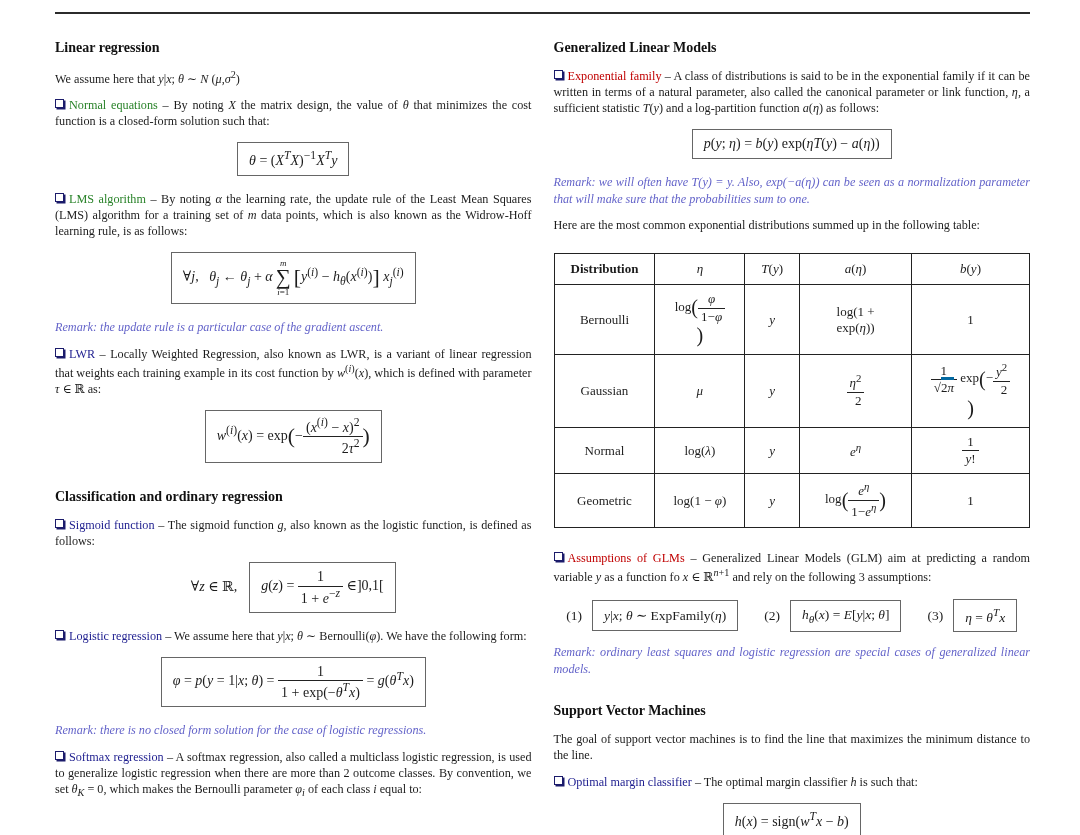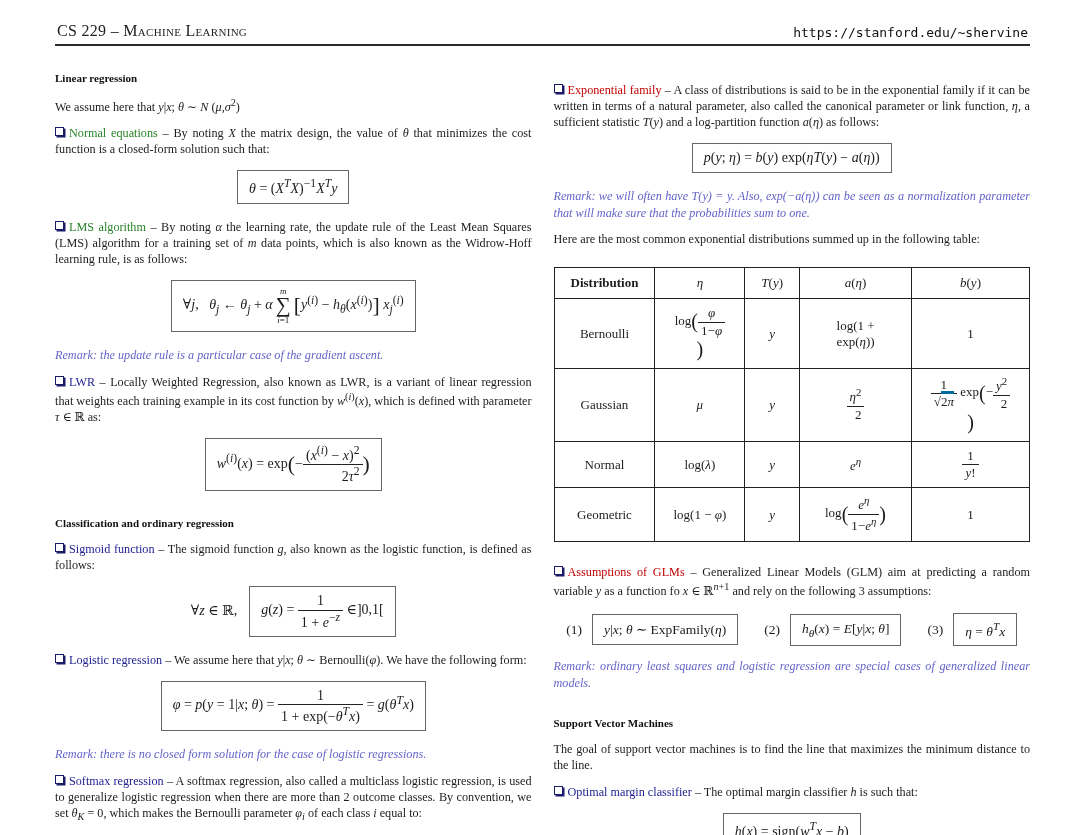--- a/index.html
+++ b/index.html
@@ -10,21 +10,21 @@
   }
   .page{display:flex;flex-direction:column;height:100%;padding:12px 50px 14px 55px;box-sizing:border-box;}
   
   .hdr-row{display:flex;justify-content:space-between;align-items:flex-end;padding:10px 2px 4px 2px;}
   .hdr-title{font-variant:small-caps;font-size:16px;letter-spacing:.3px;color:#222;}
   .hdr-url{font-family:"DejaVu Sans Mono","Liberation Mono",monospace;font-size:13px;color:#111;text-decoration:none;}
   .rule{border:none;border-top:2px solid #2b2b2b;margin:0;}
   
   .content{flex:1;display:grid;grid-template-columns:1fr 1fr;column-gap:22px;padding-top:26px;}
   .col{min-width:0;}
-  h2{font-size:11px;margin:0 0 12px 0;color:#111;}
+  h2{font-size:14px;margin:0 0 12px 0;color:#111;}
   h2.later{margin-top:26px;}
   p{font-size:12.2px;line-height:1.32;margin:7px 0;text-align:justify;}
   .item{font-size:12.2px;line-height:1.32;margin:10px 0 6px 0;text-align:justify;}
   .sq{display:inline-block;width:7px;height:7px;border:1.3px solid #1b1b6b;margin-right:5px;vertical-align:baseline;position:relative;top:-1px;background:#fff;box-shadow:1.5px 1.5px 0 #1b1b6b;}
   .term{font-weight:normal;}
   .term-green{color:var(--keyword_green);}
   .term-navy{color:var(--keyword_navy);}
   .term-red{color:var(--keyword_red);}
   .remark{color:var(--remark_blue);font-style:italic;font-size:12.2px;line-height:1.35;margin:10px 0;text-align:justify;}
   
@@ -45,24 +45,20 @@
   th.first{font-weight:bold;}
   
   .triple{display:flex;justify-content:center;align-items:center;gap:26px;margin:14px 0 12px 0;font-size:13.5px;flex-wrap:nowrap;}
   .triple .lbl{margin-right:-16px;}
 </style>
 </head>
 <body>
 
 <div class="page">
 
-  <div class="hdr-row">
-    <span class="hdr-title">CS 229 – Machine Learning</span>
-    <a class="hdr-url" href="#">https://stanford.edu/~shervine</a>
-  </div>
   <hr class="rule">
 
   <div class="content">
 
     <div class="col">
 
       <h2>Linear regression</h2>
 
       <p>We assume here that <i>y</i>|<i>x</i>; <i>θ</i> ∼ <i>N</i> (<i>μ</i>,<i>σ</i><sup>2</sup>)</p>
 
@@ -88,20 +84,21 @@
       <div class="item"><span class="sq"></span><span class="term term-navy">Logistic regression</span><span> – We assume here that <i>y</i>|<i>x</i>; <i>θ</i> ∼ Bernoulli(<i>φ</i>). We have the following form:</span></div>
       <div class="fline"><span class="fbox"><i>φ</i> = <i>p</i>(<i>y</i> = 1|<i>x</i>; <i>θ</i>) = <span class="frac"><span class="num">1</span><span class="den">1 + exp(−<i>θ</i><sup><i>T</i></sup><i>x</i>)</span></span> = <i>g</i>(<i>θ</i><sup><i>T</i></sup><i>x</i>)</span></div>
       <div class="remark">Remark: there is no closed form solution for the case of logistic regressions.</div>
 
       <div class="item"><span class="sq"></span><span class="term term-navy">Softmax regression</span><span> – A softmax regression, also called a multiclass logistic regression, is used to generalize logistic regression when there are more than 2 outcome classes. By convention, we set <i>θ<sub>K</sub></i> = 0, which makes the Bernoulli parameter <i>φ<sub>i</sub></i> of each class <i>i</i> equal to:</span></div>
 
     </div>
 
     <div class="col">
 
+      <h2>Generalized Linear Models</h2>
 
       <div class="item"><span class="sq"></span><span class="term term-red">Exponential family</span><span> – A class of distributions is said to be in the exponential family if it can be written in terms of a natural parameter, also called the canonical parameter or link function, <i>η</i>, a sufficient statistic <i>T</i>(<i>y</i>) and a log-partition function <i>a</i>(<i>η</i>) as follows:</span></div>
       <div class="fline"><span class="fbox"><i>p</i>(<i>y</i>; <i>η</i>) = <i>b</i>(<i>y</i>) exp(<i>ηT</i>(<i>y</i>) − <i>a</i>(<i>η</i>))</span></div>
       <div class="remark">Remark: we will often have <i>T</i>(<i>y</i>) = <i>y</i>. Also, exp(−<i>a</i>(<i>η</i>)) can be seen as a normalization parameter that will make sure that the probabilities sum to one.</div>
 
       <p>Here are the most common exponential distributions summed up in the following table:</p>
 
       <table>
         <thead>
           <tr>

